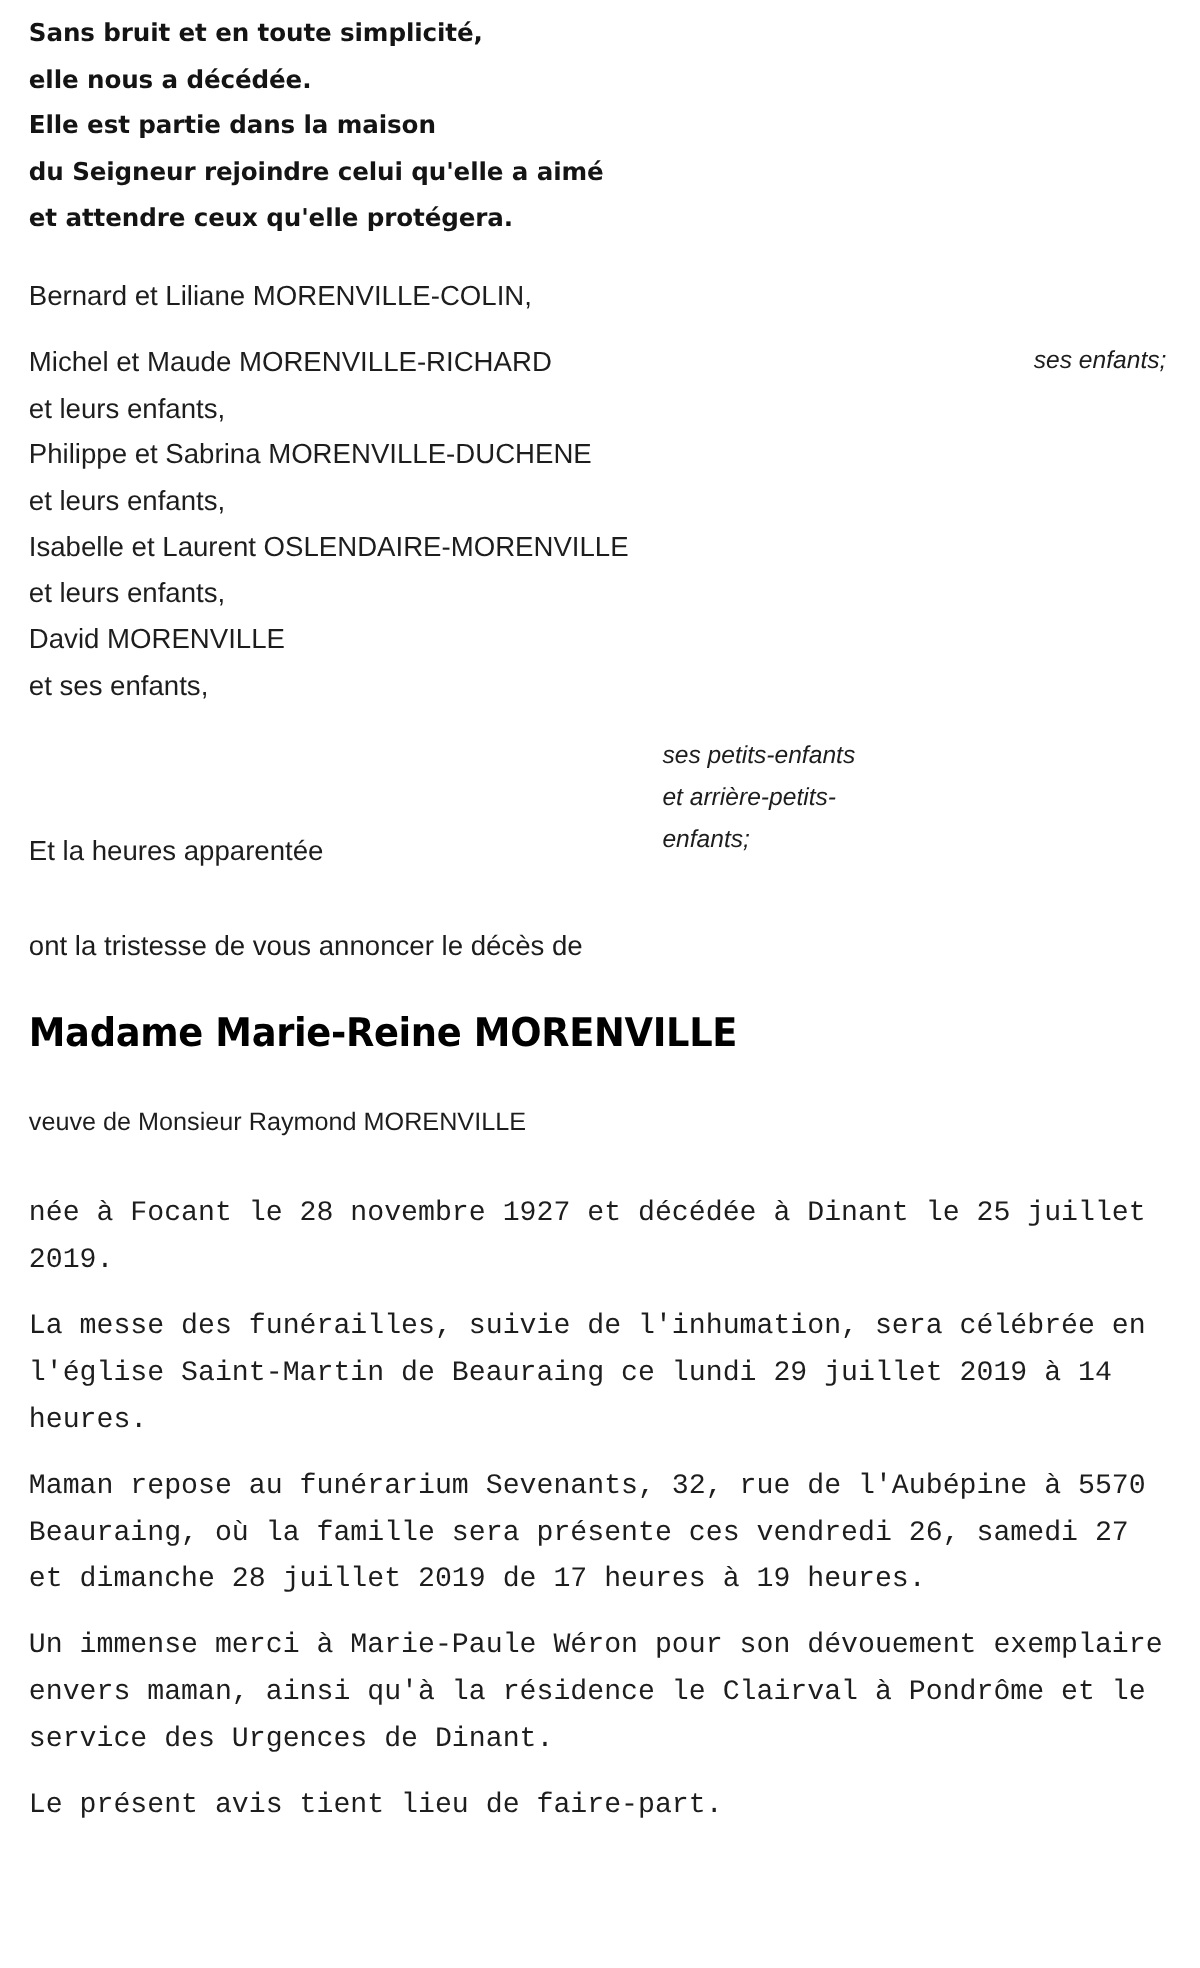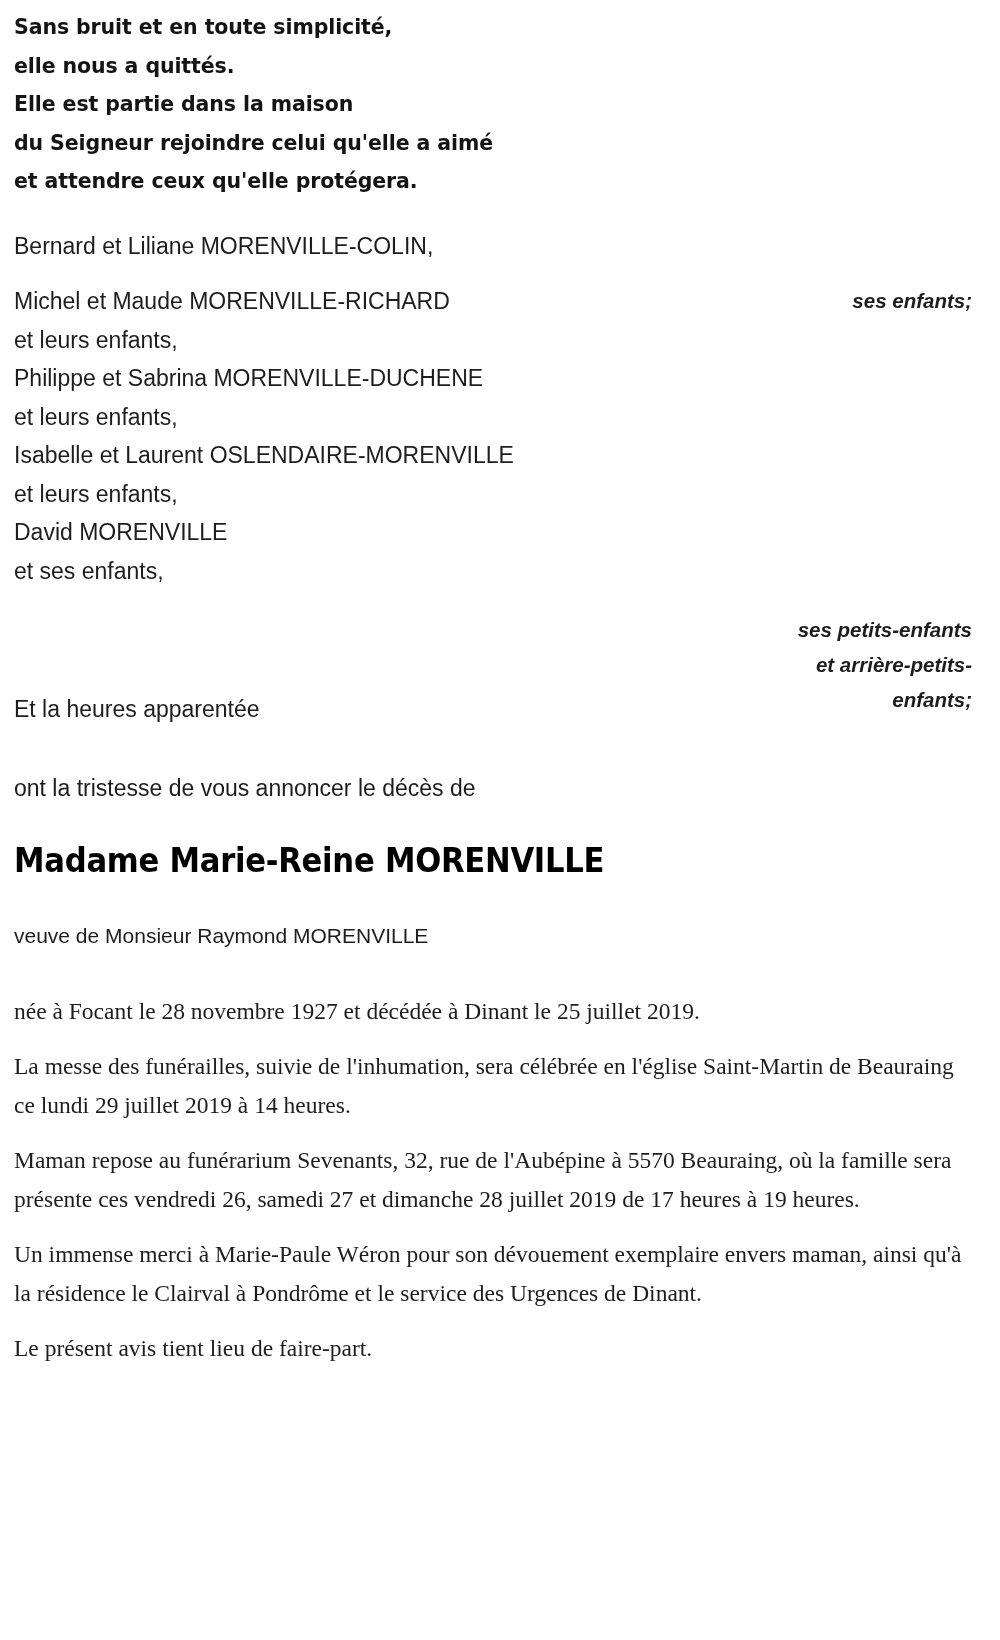--- a/index.html
+++ b/index.html
@@ -12,21 +12,21 @@
     height: 1640px;
     font-family: "Liberation Sans", "DejaVu Sans", sans-serif;
     color: #1a1a1a;
     -webkit-font-smoothing: antialiased;
   }
   .notice {
     position: relative;
     width: 1000px;
     height: 1640px;
     box-sizing: border-box;
-    padding: 0 28px 0 14px;
+    padding: 0 28px 0 24px;
   }
 
   
   .verse {
     padding-top: 8px;
   }
   .verse-line {
     font-family: "DejaVu Sans", "Liberation Sans", sans-serif;
     font-weight: 700;
     font-size: 20.5px;
@@ -49,28 +49,27 @@
     font-size: 23px;
     line-height: 38.5px;
     color: #1d1d1d;
     white-space: pre;
   }
   .fam-gap { height: 17px; }
 
   .side-label {
     position: absolute;
     right: 0;
-    text-align: right;
+    text-align: left;
     font-family: "Liberation Sans", "DejaVu Sans", sans-serif;
     font-style: italic;
     font-size: 20.5px;
     line-height: 35px;
     color: #1d1d1d;
     white-space: pre-line;
-    font-weight: bold;
   }
   #label-enfants   { top: 56px; }
   #label-petits    { top: 385px; width: 420px; }
 
   .apparentee {
     font-family: "Liberation Sans", "DejaVu Sans", sans-serif;
     font-size: 23px;
     line-height: 38.5px;
     color: #1d1d1d;
     margin-top: 100px;
@@ -105,38 +104,38 @@
     color: #1d1d1d;
     margin-top: 34px;
     white-space: pre;
   }
 
   
   .details {
     margin-top: 36px;
   }
   .detail-para {
-    font-family: Liberation Serif, serif;
+    font-family: Liberation Mono, monospace;
     font-size: 23.5px;
     line-height: 39px;
     color: #1d1d1d;
     margin: 0 0 16px 0;
     max-width: 952px;
   }
   .detail-para:last-child { margin-bottom: 0; }
   .detail-para.tight { margin-bottom: 15px; }
 </style>
 </head>
 <body>
 
 <div class="notice">
 
   <div class="verse">
     <div class="verse-line">Sans bruit et en toute simplicité,</div>
-    <div class="verse-line">elle nous a quittés.</div>
+    <div class="verse-line">elle nous a décédée.</div>
     <div class="verse-line">Elle est partie dans la maison</div>
     <div class="verse-line">du Seigneur rejoindre celui qu'elle a aimé</div>
     <div class="verse-line">et attendre ceux qu'elle protégera.</div>
   </div>
 
   <div class="family">
 
     <div class="fam-group">
       <div class="fam-line">Bernard et Liliane MORENVILLE-COLIN,</div>
     </div>

